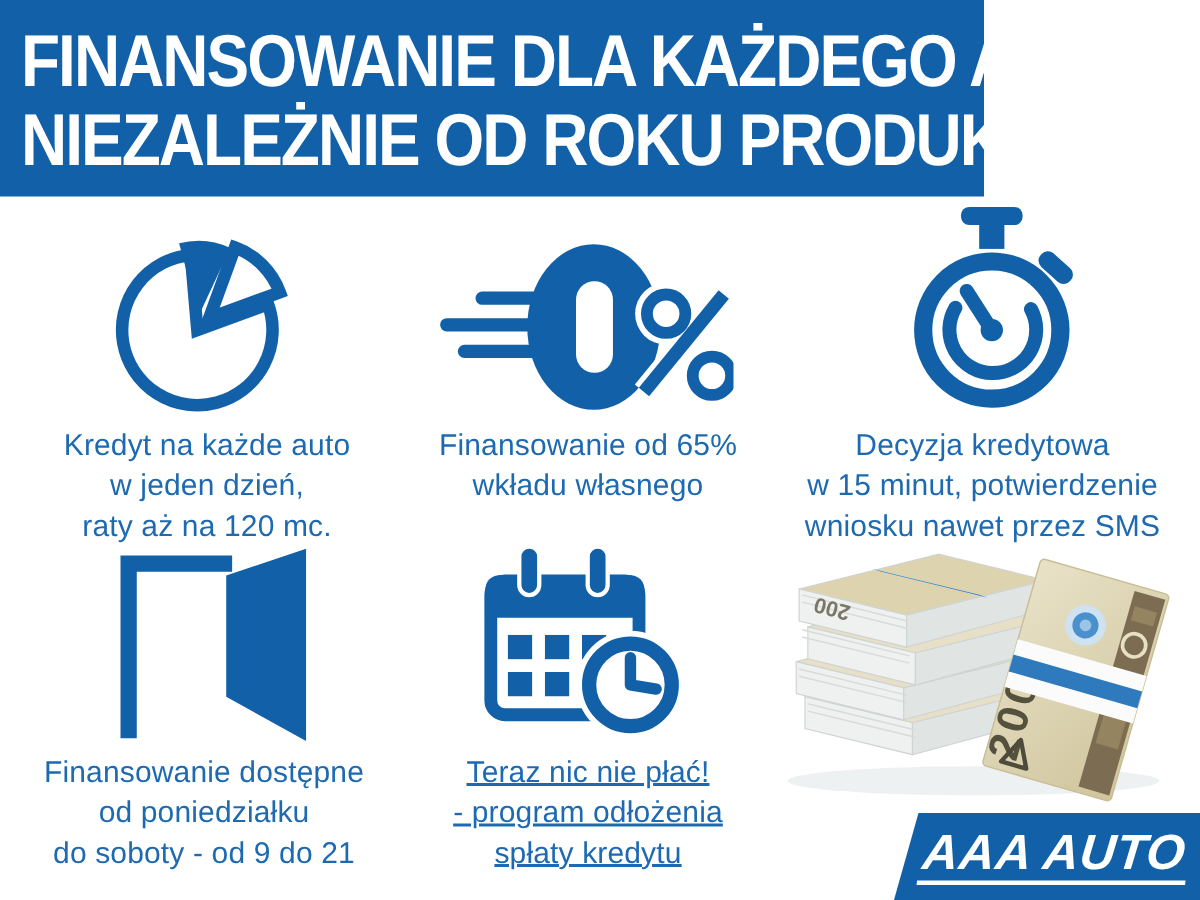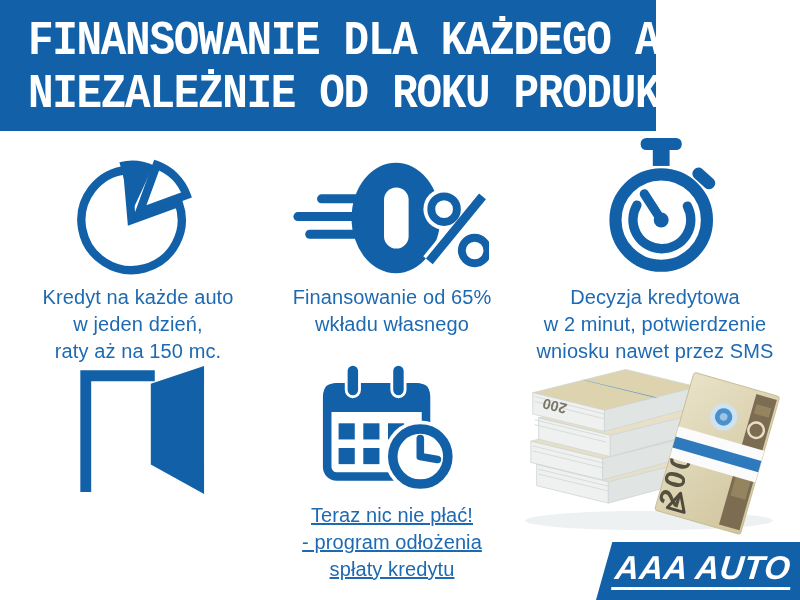--- a/index.html
+++ b/index.html
@@ -7,21 +7,21 @@
     --text:#1e6ab2;
     --bg:#ffffff;
   }
   *{margin:0;padding:0;box-sizing:border-box;}
   html,body{width:800px;height:600px;overflow:hidden;}
   body{font-family:"Liberation Sans",sans-serif;background:var(--bg);}
   .stage{position:relative;width:800px;height:600px;background:var(--bg);overflow:hidden;}
 
   
   .header{position:absolute;left:0;top:0;width:656px;height:131px;background:var(--brand);
-          display:flex;flex-direction:column;justify-content:center;padding:4px 0 0 28px;font-family:Liberation Mono, monospace;}
+          display:flex;flex-direction:column;justify-content:center;padding:4px 0 0 14px;}
   .header .hline{display:inline-block;color:#fff;font-weight:bold;font-size:49px;
           letter-spacing:-1.5px;line-height:53px;transform:scaleX(0.87);transform-origin:left center;
           white-space:nowrap;}
 
   
   .icon-box{position:absolute;}
   .fb{fill:var(--brand);}
   .sb{stroke:var(--brand);fill:none;}
 
   
@@ -82,25 +82,25 @@
       </g>
       <circle class="sb" cx="72" cy="90" r="49" stroke-width="13"></circle>
       <path class="sb" d="M46,74 A31,31 0 1 0 100,75" stroke-width="10" stroke-linecap="round"></path>
       <path class="sb" d="M72,90 L54,62" stroke-width="10" stroke-linecap="round"></path>
       <circle class="fb" cx="72" cy="90" r="8"></circle>
     </svg>
   </div>
 
   <div class="feature-text" style="left:8px;top:284px;width:260px;">Kredyt na każde auto
 w jeden dzień,
-raty aż na 150 mc.</div>
+raty aż na 120 mc.</div>
   <div class="feature-text" style="left:270px;top:284px;width:244px;">Finansowanie od 65%
 wkładu własnego</div>
   <div class="feature-text" style="left:516px;top:284px;width:278px;">Decyzja kredytowa
-w 2 minut, potwierdzenie
+w 15 minut, potwierdzenie
 wniosku nawet przez SMS</div>
 
   <div class="icon-box" style="left:64px;top:360px;">
     <svg width="148" height="138" viewBox="0 0 150 140">
       <path class="sb" d="M22,134 L22,16 L92,16" stroke-width="11"></path>
       <path class="fb" d="M88,24 L142,6 L142,136 L88,106 Z"></path>
     </svg>
   </div>
 
   <div class="icon-box" style="left:312px;top:358px;">
@@ -170,20 +170,23 @@
         <circle cx="212" cy="66" r="14" fill="#cfe2f2"></circle>
         <circle cx="212" cy="66" r="9" fill="#4a90cc"></circle>
         <circle cx="212" cy="66" r="4" fill="#9cc4e6"></circle>
         <rect x="170" y="88" width="92" height="34" fill="#fafbfa"></rect>
         <rect x="170" y="99" width="92" height="12" fill="#2e7abc"></rect>
         <path d="M182,172 L200,172 L191,154 Z" fill="none" stroke="#4e4a3c" stroke-width="3" stroke-linejoin="round"></path>
       </g>
     </svg>
   </div>
 
+  <div class="feature-text" style="left:4px;top:502px;width:264px;">Finansowanie dostępne
+od poniedziałku
+do soboty - od 9 do 21</div>
   <div class="feature-text" style="left:272px;top:502px;width:240px;text-decoration:underline;">Teraz nic nie płać!
 - program odłożenia
 spłaty kredytu</div>
 
   <div class="logo-banner">
     <span class="logo-text">AAA AUTO</span>
   </div>
 
 </div>
 

